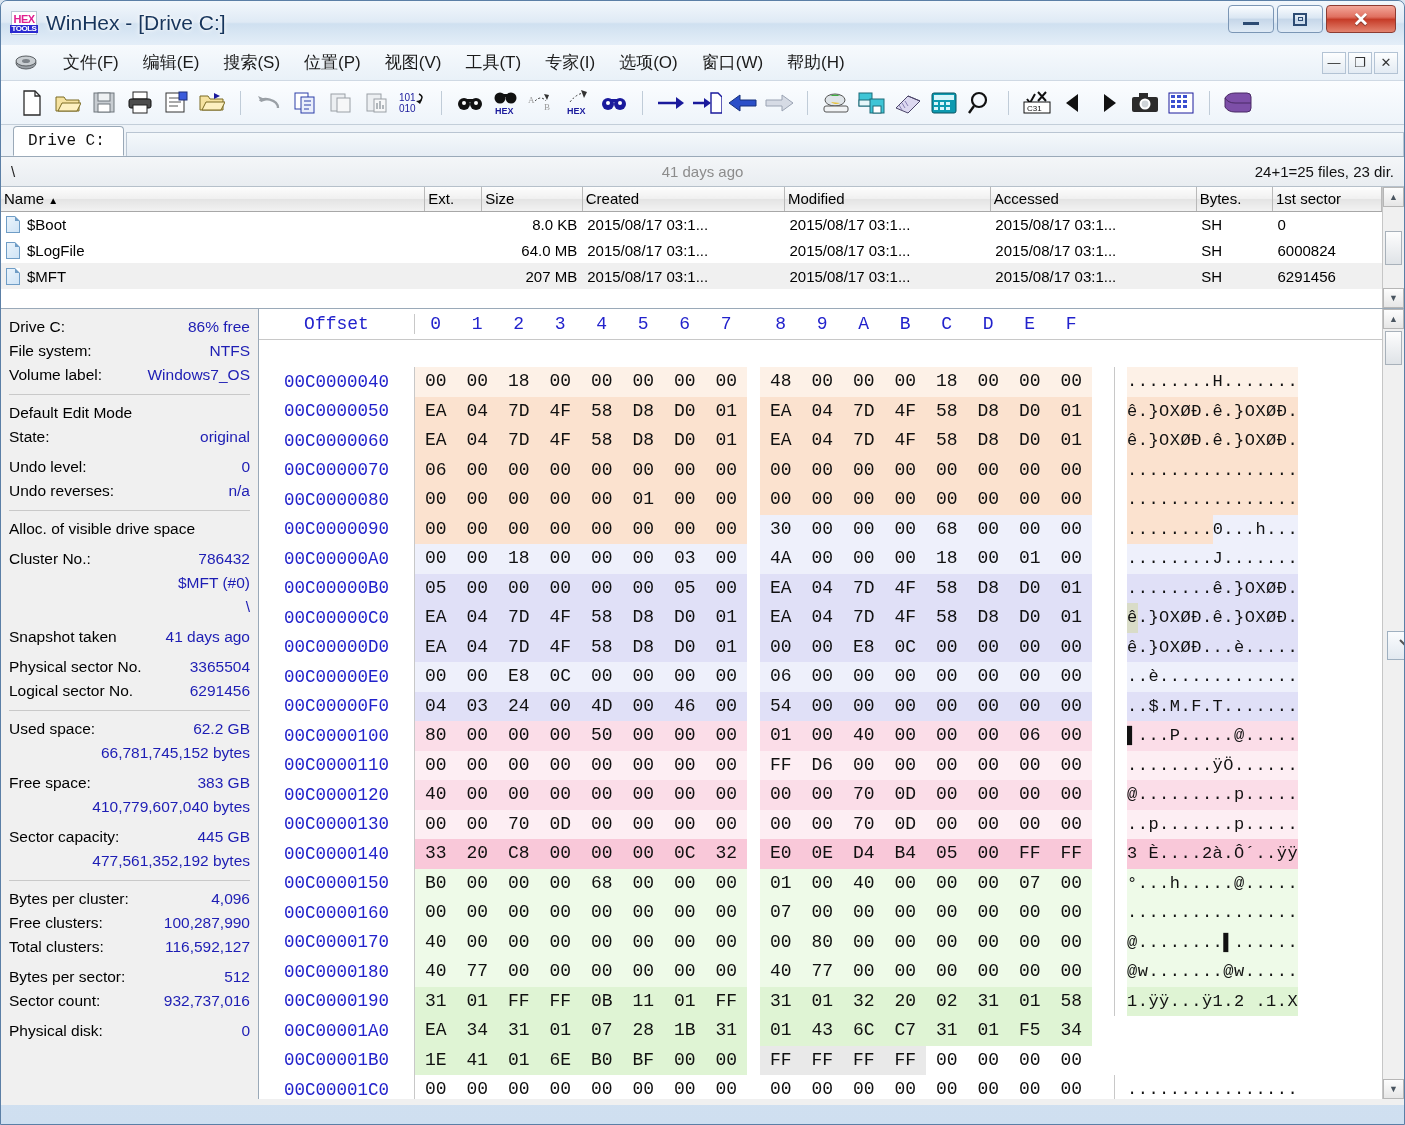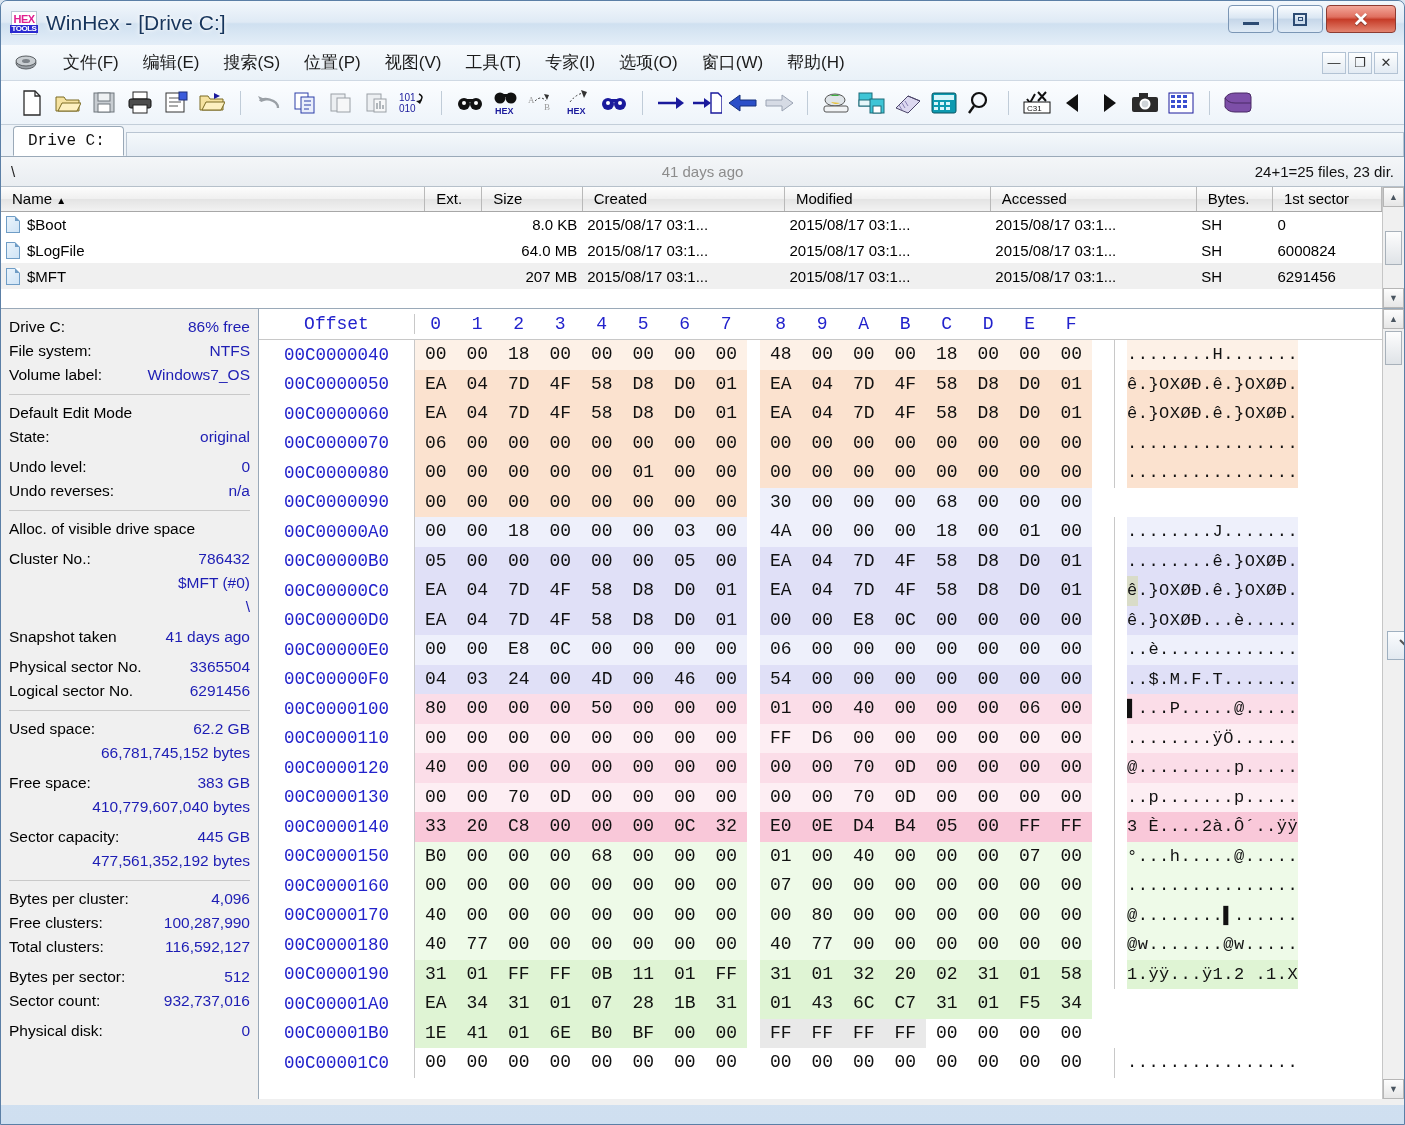--- a/index.html
+++ b/index.html
@@ -156,21 +156,21 @@
     display: flex;
     position: relative;
   }
   .fl-main { flex: 1; overflow: hidden; }
   table.flt { border-collapse: collapse; width: 100%; table-layout: fixed; }
   table.flt th {
     background: linear-gradient(180deg,#fdfdfd 0%,#f0f0f0 48%,#e4e4e4 52%,#f2f2f2 100%);
     border-right: 1px solid #b9b9b9;
     border-bottom: 1px solid #a7a7a7;
     font-size: 15px; font-weight: 400; color:#000;
-    text-align: left; padding: 2px 11px; height: 24px;
+    text-align: left; padding: 2px 3px; height: 24px;
   }
   table.flt td {
     font-size: 15px; color: #000;
     padding: 2px 5px; height: 26px;
     white-space: nowrap; overflow: hidden;
   }
   table.flt tr.sel td { background: #f0f0f0; }
   table.flt tr.dim td { color: #a6a6a6; }
   .fname { display:flex; align-items:center; gap: 7px; }
   .ficon {
@@ -234,21 +234,21 @@
     font-size: 18px;
     color: #2222cc;
     background: #fff;
   }
   .off-col { width: 155px; text-align: center; flex: none; }
   .hex-col { width: 700px; flex: none; display: flex; border-left: 1px solid #c8c8c8;}
   .hx { width: 41.5px; text-align: center; flex: none; }
   .hx.gap { margin-left: 13px; }
   .asc-col { width: 250px; flex:none; border-left: 1px solid #c8c8c8; }
 
-  .hexbody { flex: 1; overflow: hidden; background: #fff; }
+  .hexbody { flex: 1; overflow: hidden; background: #fff; margin-top: 27px; }
   .hrow {
     display: flex;
     height: 29.5px;
     align-items: center;
     font-family: "Liberation Mono", monospace;
     font-size: 18px;
   }
   .hrow .off-col { color: #2222cc; text-align:center; letter-spacing: 0px; font-size:17.5px;}
   .hrow .hex-col { height: 29.5px; align-items:center; }
   .hrow .hx { color: #111; height: 29.5px; line-height:29.5px; }
@@ -903,20 +903,21 @@
                 <div class="hx" style="background: rgb(251, 226, 207);">00</div>
                 <div class="hx gap" style="background: rgb(238, 240, 251);">30</div>
                 <div class="hx" style="background: rgb(238, 240, 251);">00</div>
                 <div class="hx" style="background: rgb(238, 240, 251);">00</div>
                 <div class="hx" style="background: rgb(238, 240, 251);">00</div>
                 <div class="hx" style="background: rgb(238, 240, 251);">68</div>
                 <div class="hx" style="background: rgb(238, 240, 251);">00</div>
                 <div class="hx" style="background: rgb(238, 240, 251);">00</div>
                 <div class="hx" style="background: rgb(238, 240, 251);">00</div>
               </div>
+              <div class="asc-col"><span class="ascseg" style="background: rgb(251, 226, 207);">........</span><span class="ascseg" style="background: rgb(238, 240, 251);">0...h...</span></div>
             </div>
             <div class="hrow">
               <div class="off-col">00C00000A0</div>
               <div class="hex-col">
                 <div class="hx" style="background: rgb(238, 240, 251);">00</div>
                 <div class="hx" style="background: rgb(238, 240, 251);">00</div>
                 <div class="hx" style="background: rgb(238, 240, 251);">18</div>
                 <div class="hx" style="background: rgb(238, 240, 251);">00</div>
                 <div class="hx" style="background: rgb(238, 240, 251);">00</div>
                 <div class="hx" style="background: rgb(238, 240, 251);">00</div>

